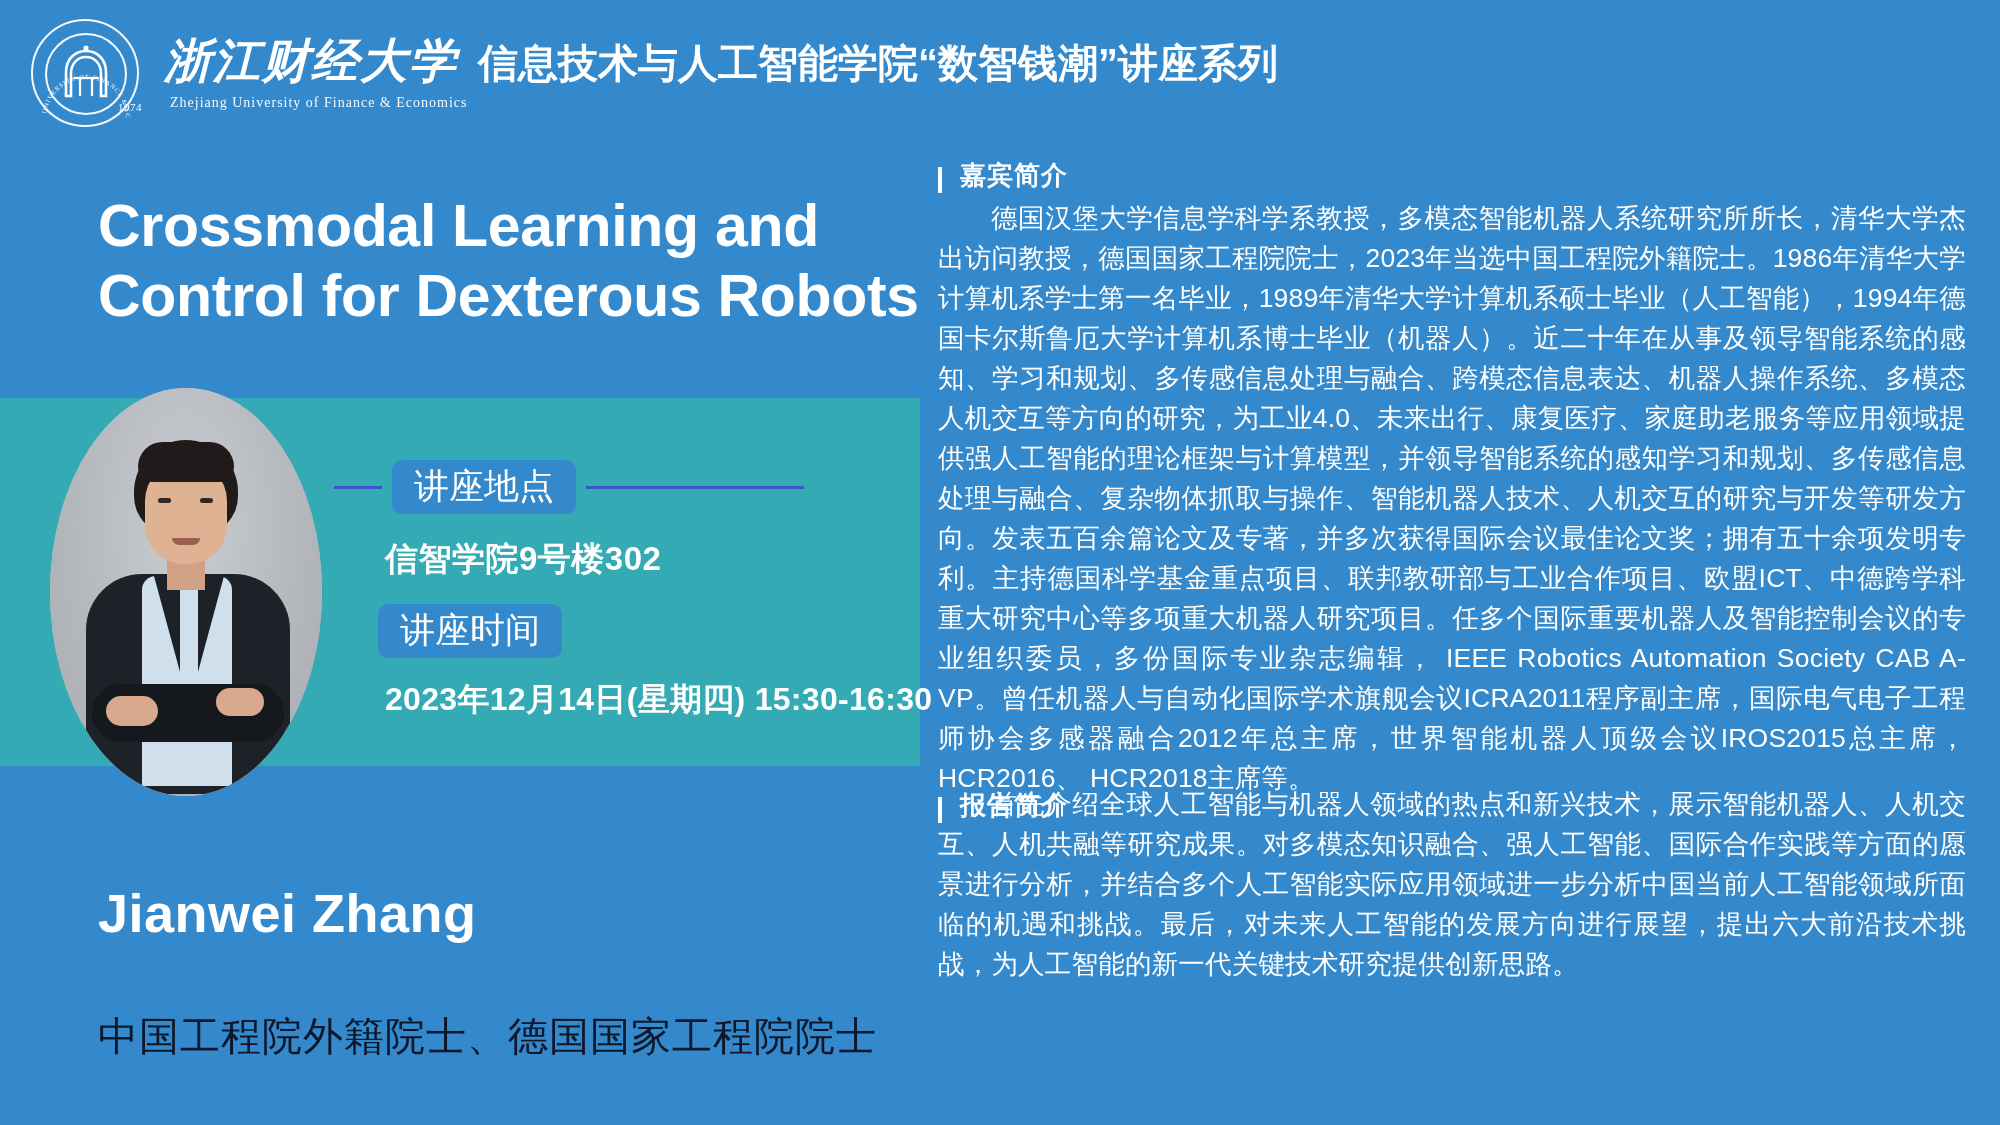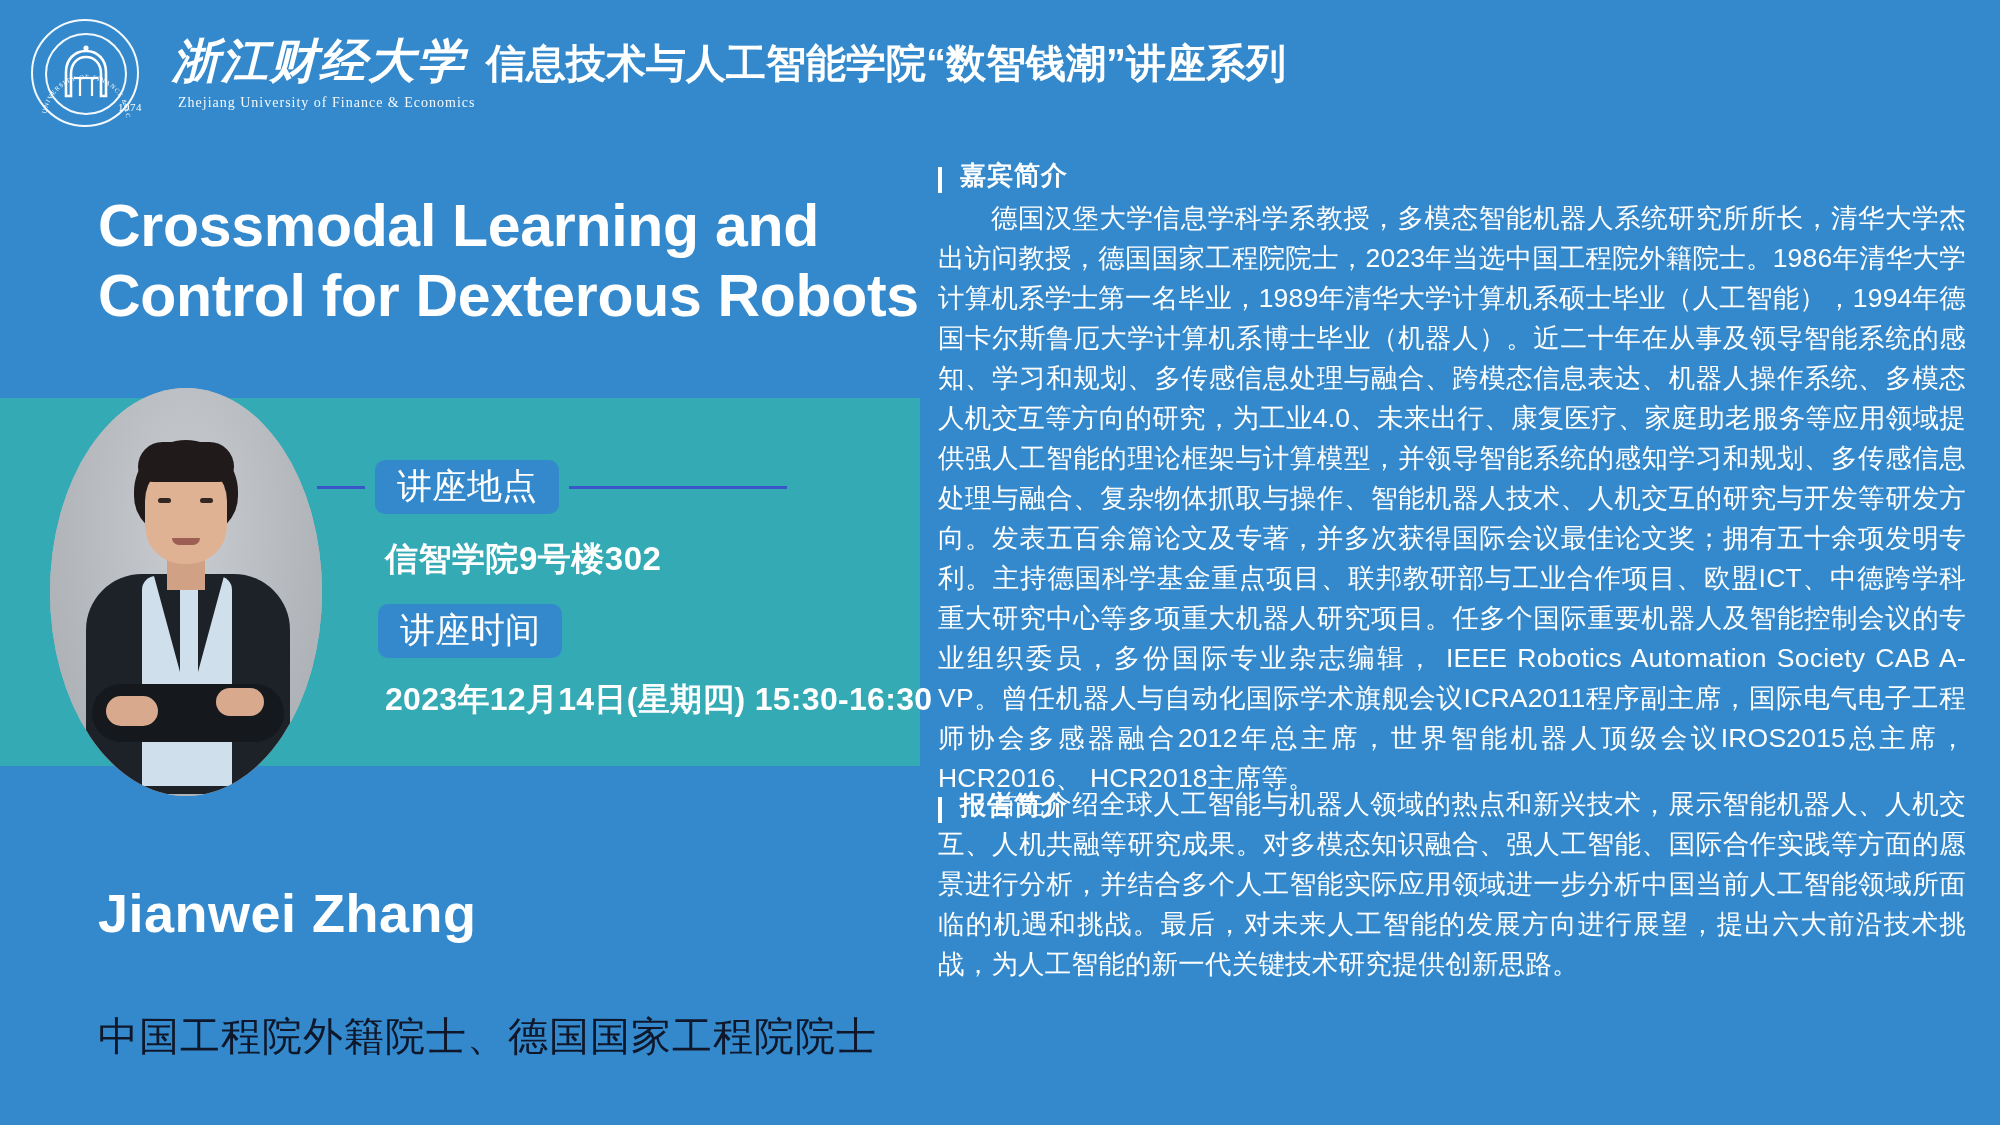--- a/index.html
+++ b/index.html
@@ -59,21 +59,21 @@
     left: 0; right: 0;
     bottom: 17px;
     text-align: right;
     color: #ffffff;
     font-size: 11px;
     font-family: "Liberation Serif", serif;
     letter-spacing: .5px;
   }
 
   #header-text-wrap {
-    margin-left: 30px;
+    margin-left: 22px;
     display: flex;
     flex-direction: column;
     justify-content: center;
   }
   #univ-line {
     display: flex;
     align-items: baseline;
   }
   #univ-cn {
     color: #ffffff;
@@ -255,21 +255,21 @@
   }
   .chip {
     background: #3389cc;
     color: #ffffff;
     font-size: 35px;
     padding: 8px 22px 11px 22px;
     border-radius: 10px;
     line-height: 1;
     white-space: nowrap;
   }
-  #venue-head { left: 317px; top: 460px; width: 470px; align-items: center; }
+  #venue-head { left: 334px; top: 460px; width: 470px; align-items: center; }
   #venue-value {
     position: absolute;
     left: 385px;
     top: 537px;
     color: #ffffff;
     font-size: 33px;
     font-weight: bold;
     letter-spacing: .5px;
     white-space: nowrap;
   }

